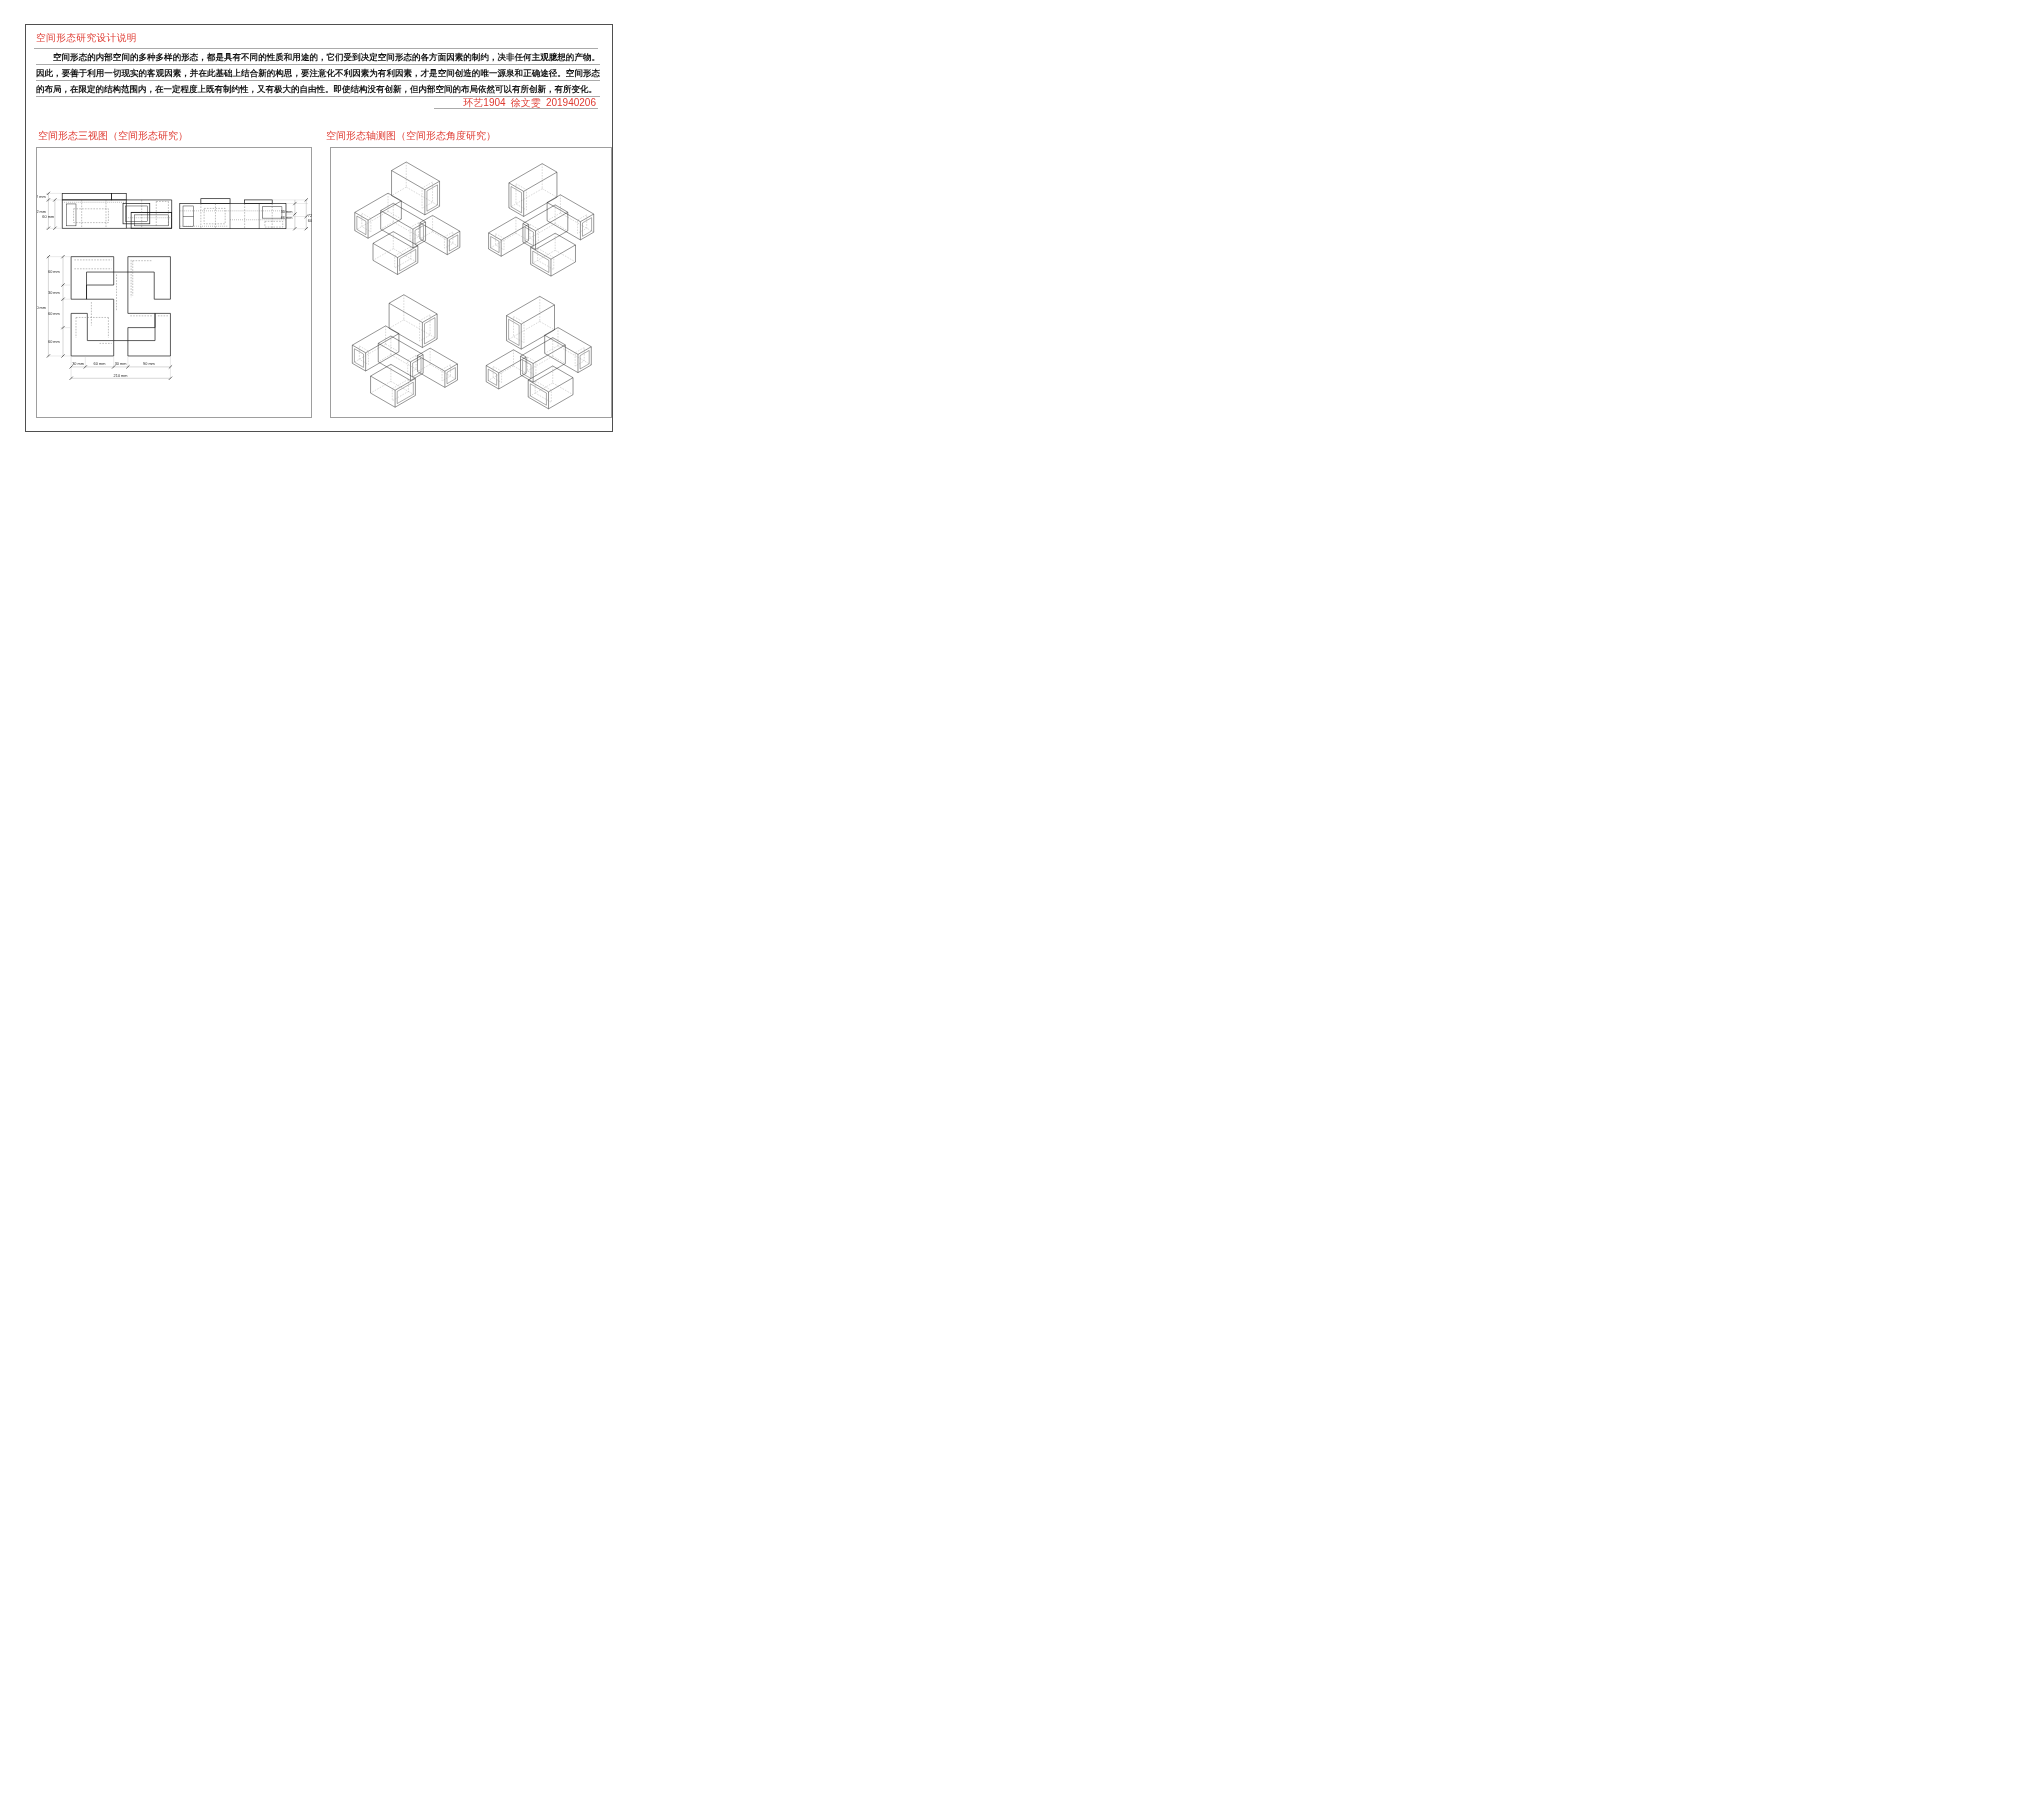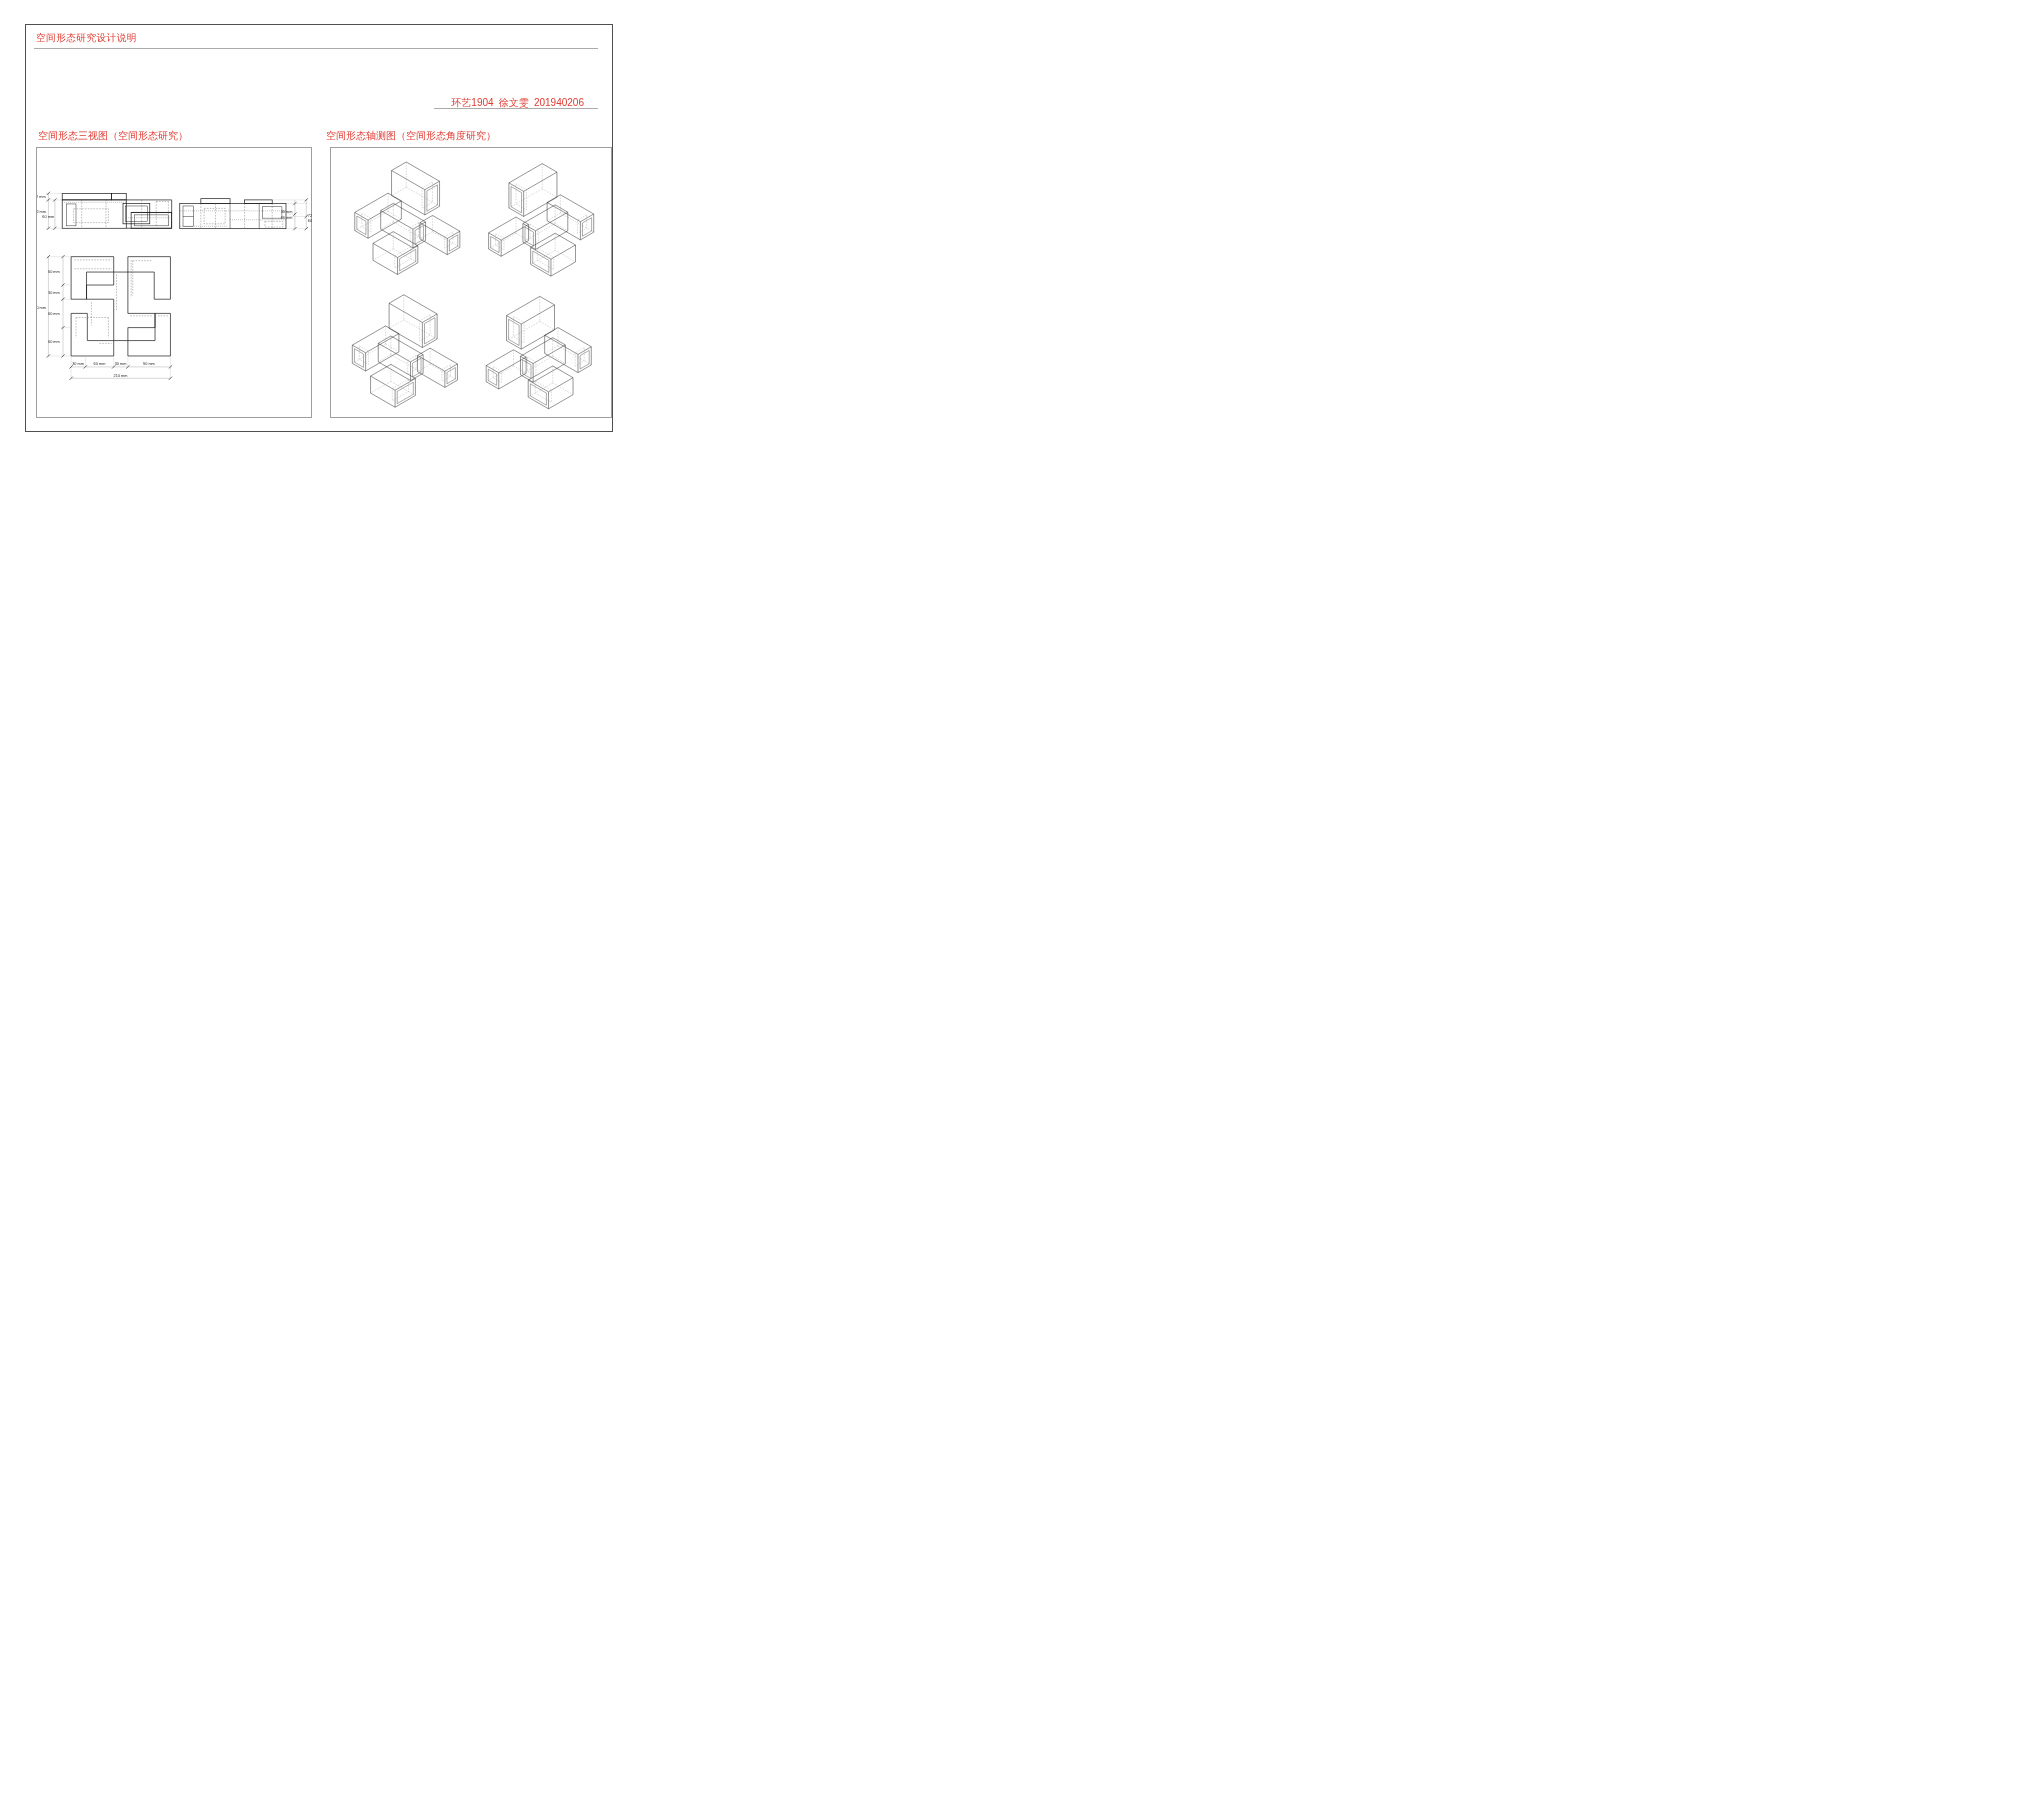--- a/index.html
+++ b/index.html
@@ -1,17 +1,17 @@
 <!DOCTYPE html>
 <html style="font-size:6.5px"><head>
 <meta charset="utf-8">
 <style>
   html,body{margin:0;padding:0;background:#ffffff;}
   body{width:634px;height:454px;position:relative;font-family:"Liberation Sans",sans-serif;}
-  #sheet{position:absolute;left:0;top:0;width:634px;height:454px;background:#fff;}
+  #sheet{position:absolute;left:0;top:0;width:634px;height:454px;background:#fff;padding-left:12px;}
   .frame{position:absolute;left:25px;top:24px;width:586px;height:406px;border:1.2px solid #4f4f4f;background:#fff;}
   .page-title{position:absolute;left:36px;top:32px;font-size:9.7px;letter-spacing:0.4px;color:#df3a31;font-weight:500;white-space:nowrap;}
   .hrule{position:absolute;height:0.8px;background:#ababab;}
   .rule-title{left:34px;top:48px;width:564px;}
   .rule-author{left:434px;top:108px;width:164px;}
   .para{position:absolute;left:36px;top:49px;width:564px;height:48px;overflow:hidden;
         font-size:8.5px;line-height:16px;text-align:justify;text-indent:2em;color:#141414;font-weight:600;
         background-image:repeating-linear-gradient(to bottom,transparent 0,transparent 15px,#ababab 15px,#ababab 16px);}
   .author{position:absolute;right:50px;top:96px;font-size:10px;color:#df3a31;font-weight:500;white-space:nowrap;word-spacing:2.4px;}
   .sec-heading{position:absolute;font-size:10px;color:#df3a31;font-weight:400;white-space:nowrap;}
@@ -36,20 +36,21 @@
 </style>
 </head>
 <body>
 
 <div id="sheet">
   <div class="frame"></div>
 
   <div class="page-title">空间形态研究设计说明</div>
   <div class="hrule rule-title"></div>
 
+  <div class="para">空间形态的内部空间的多种多样的形态，都是具有不同的性质和用途的，它们受到决定空间形态的各方面因素的制约，决非任何主观臆想的产物。因此，要善于利用一切现实的客观因素，并在此基础上结合新的构思，要注意化不利因素为有利因素，才是空间创造的唯一源泉和正确途径。空间形态的布局，在限定的结构范围内，在一定程度上既有制约性，又有极大的自由性。即使结构没有创新，但内部空间的布局依然可以有所创新，有所变化。</div>
 
   <div class="author">环艺1904  徐文雯  201940206</div>
   <div class="hrule rule-author"></div>
 
   <div class="sec-heading sec-left">空间形态三视图（空间形态研究）</div>
   <div class="sec-heading sec-right">空间形态轴测图（空间形态角度研究）</div>
 
   <div class="panel panel-left">
     <svg width="275" height="270" viewBox="0 0 678 666">
 

